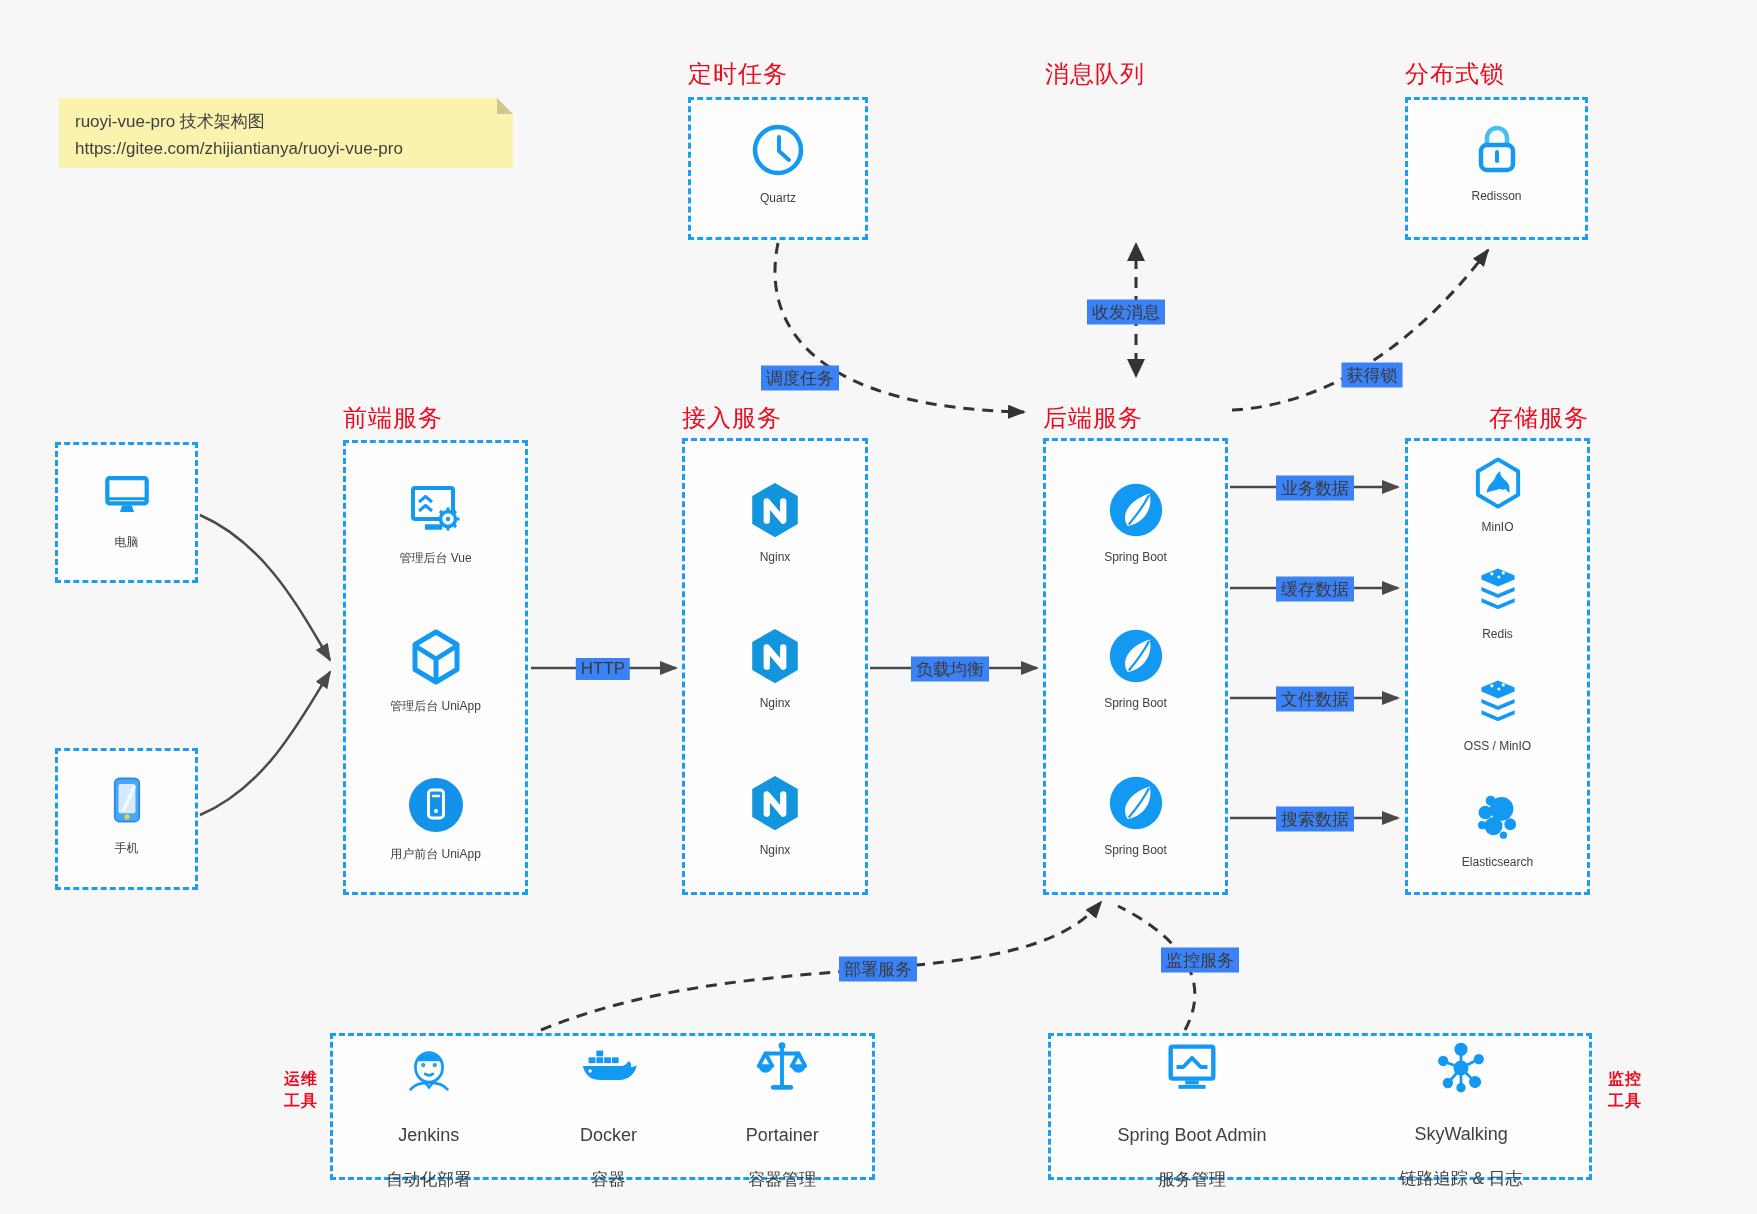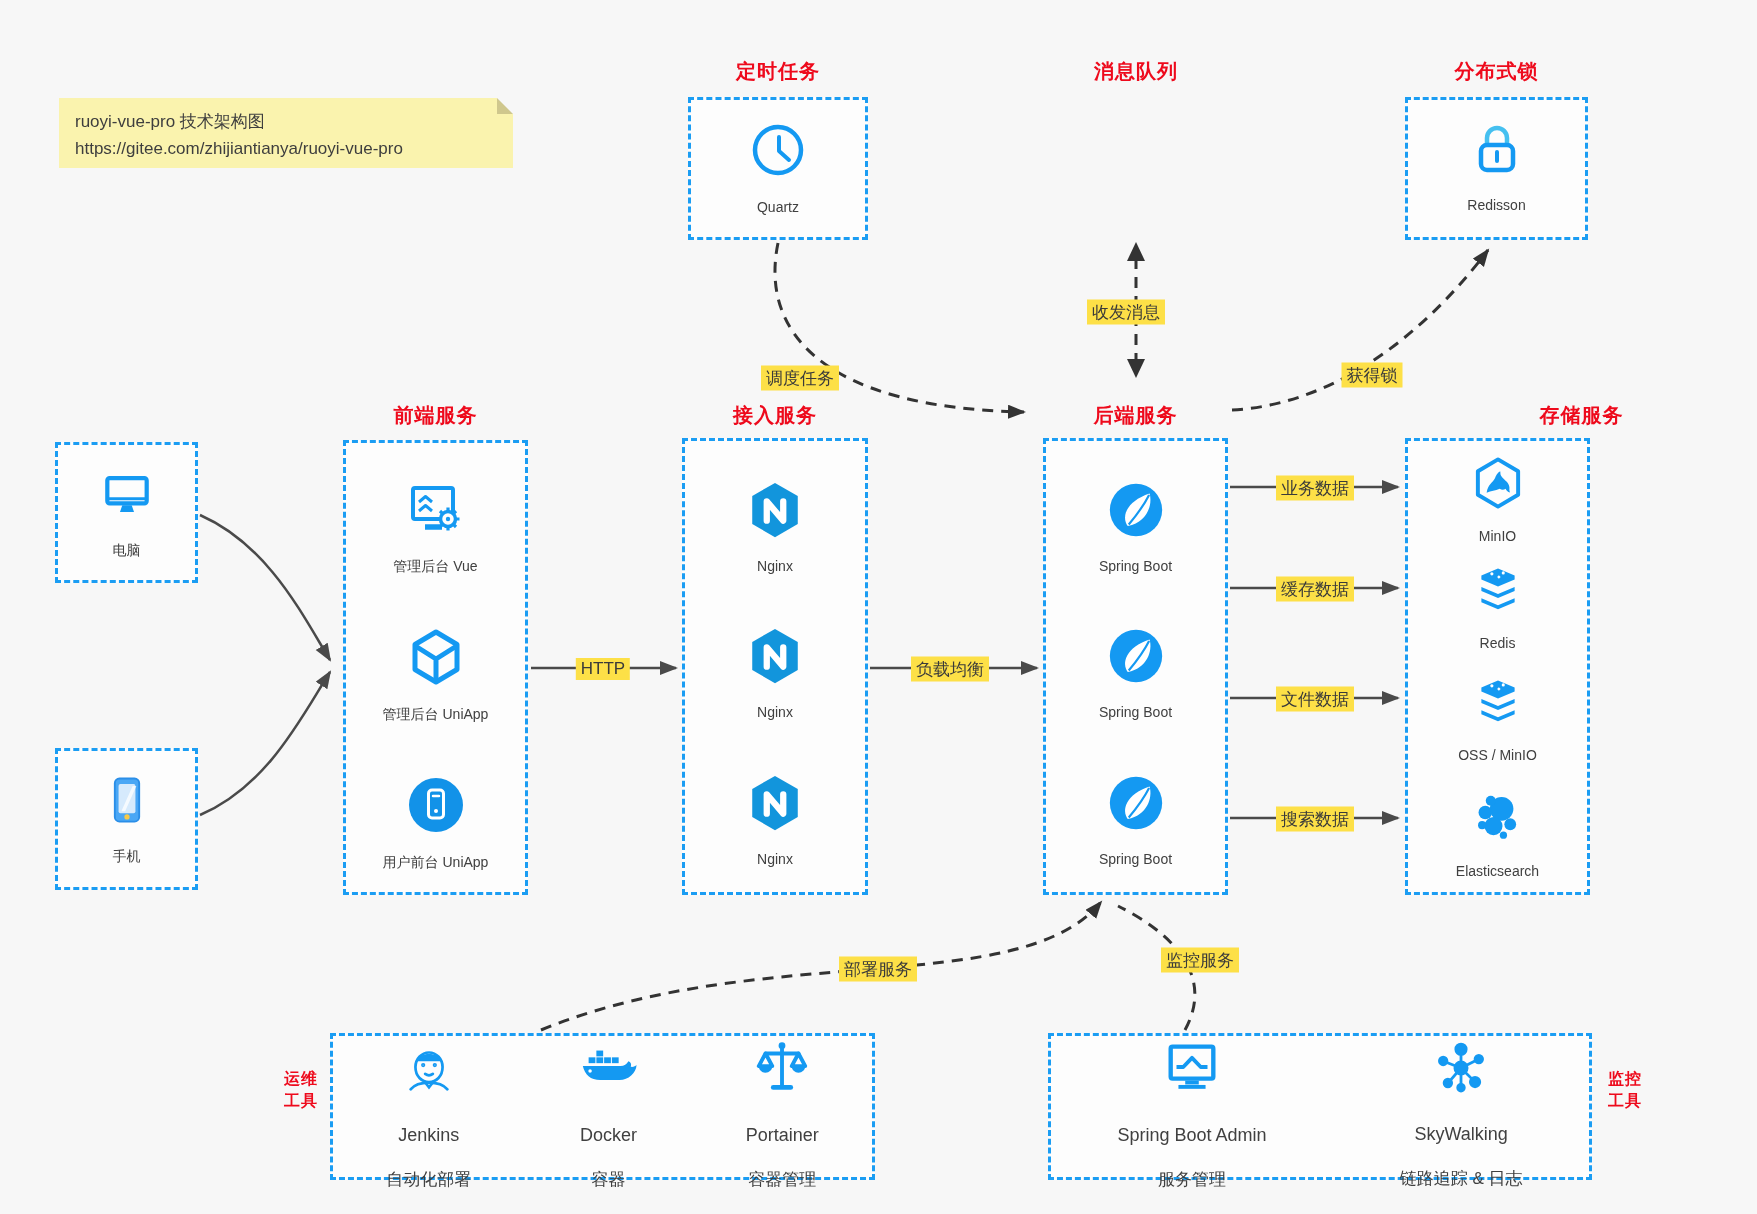--- a/index.html
+++ b/index.html
@@ -6,33 +6,33 @@
   #canvas{position:relative;width:1757px;height:1214px;background:#f7f7f7;overflow:hidden;}
 
   
   .note{position:absolute;left:59px;top:98px;width:454px;height:70px;background:#faf3ae;
         color:#3e3e3e;font-size:17px;line-height:1.6;padding:10px 0 1px 16px;box-sizing:border-box;}
   .note .fold{position:absolute;right:0;top:0;width:0;height:0;
         border-top:16px solid #f7f7f7;border-left:16px solid #cfc78d;}
 
   
   .gbox{position:absolute;background:#fdfdfd;border:3px dashed #1b9df3;box-sizing:border-box;}
-  .gtitle{position:absolute;color:#ee0a1c;font-size:20px;font-weight:bold;text-align:center;letter-spacing:1px;}
+  .gtitle{position:absolute;color:#ee0a1c;font-size:24px;font-weight:normal;letter-spacing:1px;}
   .side-title{position:absolute;color:#ee0a1c;font-size:16px;font-weight:bold;line-height:1.35;letter-spacing:1px;}
 
   
   .item{position:absolute;left:0;width:100%;text-align:center;}
-  .item .lbl{display:block;margin-top:13px;color:#404040;font-size:14px;}
+  .item .lbl{display:block;margin-top:5px;color:#404040;font-size:12px;}
   .cell{display:flex;flex-direction:column;align-items:center;text-align:center;gap:20px;}
   .cell .nm{color:#404040;font-size:18px;margin-top:6px;}
   .cell .ds{color:#404040;font-size:17px;margin-top:2px;}
   .hflex{display:flex;justify-content:space-around;align-items:center;padding-top:14px;}
 
   
-  .chip{position:absolute;transform:translate(-50%,-50%);background:#fde047;color:#3a3a3a;
+  .chip{position:absolute;transform:translate(-50%,-50%);background:#3b82f6;color:#3a3a3a;
         font-size:17px;padding:1px 5px;white-space:nowrap;z-index:5;}
 
   .arrows{position:absolute;left:0;top:0;z-index:4;pointer-events:none;}
   .icon{display:inline-block;line-height:0;}
 </style>
 </head>
 <body>
 
 <div id="canvas">
 

